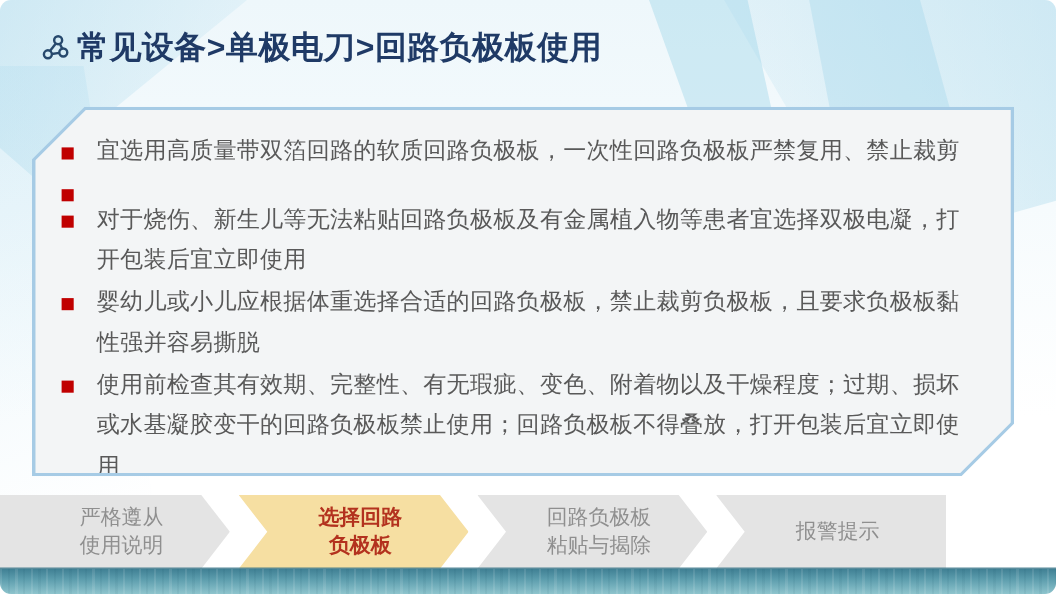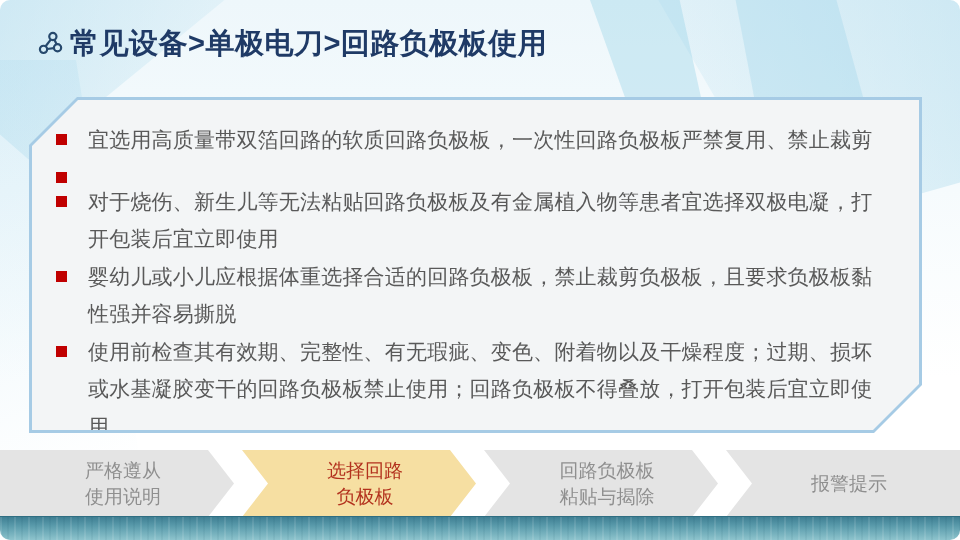--- a/index.html
+++ b/index.html
@@ -36,33 +36,33 @@
     background:#a6cbe5;
     clip-path:polygon(48px 0,100% 0,100% calc(100% - 48px),calc(100% - 48px) 100%,0 100%,0 48px);
   }
   .content-inner{
     position:absolute;inset:3px;background:#f3f5f6;
     clip-path:polygon(46px 0,100% 0,100% calc(100% - 46px),calc(100% - 46px) 100%,0 100%,0 46px);
   }
   .bullet-list{position:absolute;left:24px;right:26px;top:21px;}
   .bullet-item{display:flex;align-items:flex-start;}
   .bullet-marker{flex:0 0 11px;width:11px;height:11px;background:#c00000;margin:13px 21px 0 0;}
-  .bullet-text{margin:0;font-size:21px;line-height:37.5px;color:#595959;letter-spacing:.2px;}
+  .bullet-text{margin:0;font-size:21px;line-height:37.5px;color:#595959;letter-spacing:.2px;font-family:Liberation Mono, monospace;}
   
-  .steps{position:absolute;left:0;top:450px;width:960px;height:67px;display:flex;}
+  .steps{position:absolute;left:0;top:450px;width:860px;height:67px;display:flex;}
   .step{
     flex:1 1 0;margin-right:8px;background:#e4e4e4;
     display:flex;align-items:center;justify-content:center;
     clip-path:polygon(0 0,calc(100% - 26px) 0,100% 50%,calc(100% - 26px) 100%,0 100%,26px 50%);
   }
   .step--first{clip-path:polygon(0 0,calc(100% - 26px) 0,100% 50%,calc(100% - 26px) 100%,0 100%);}
   .step--last{margin-right:0;clip-path:polygon(0 0,100% 0,100% 100%,0 100%,26px 50%);}
   .step-label{font-size:19px;line-height:26px;color:#8f8f8f;text-align:center;white-space:pre-line;padding-left:12px;}
   .step--active{background:#f6dfa2;}
-  .step--active .step-label{color:#b3321e;font-weight:normal;}
+  .step--active .step-label{color:#b3321e;font-weight:bold;}
   
   .teal-strip{
     position:absolute;left:0;bottom:0;width:960px;height:23px;
     background:
       repeating-linear-gradient(90deg,rgba(255,255,255,.10) 0 2px,rgba(0,0,0,0) 2px 7px,rgba(0,60,80,.06) 7px 9px,rgba(0,0,0,0) 9px 14px),
       linear-gradient(180deg,#3f7f93 0%,#5b9cac 40%,#8ec4cd 100%);
     border-top:1px solid #2f6e82;
   }
 </style>
 </head>

